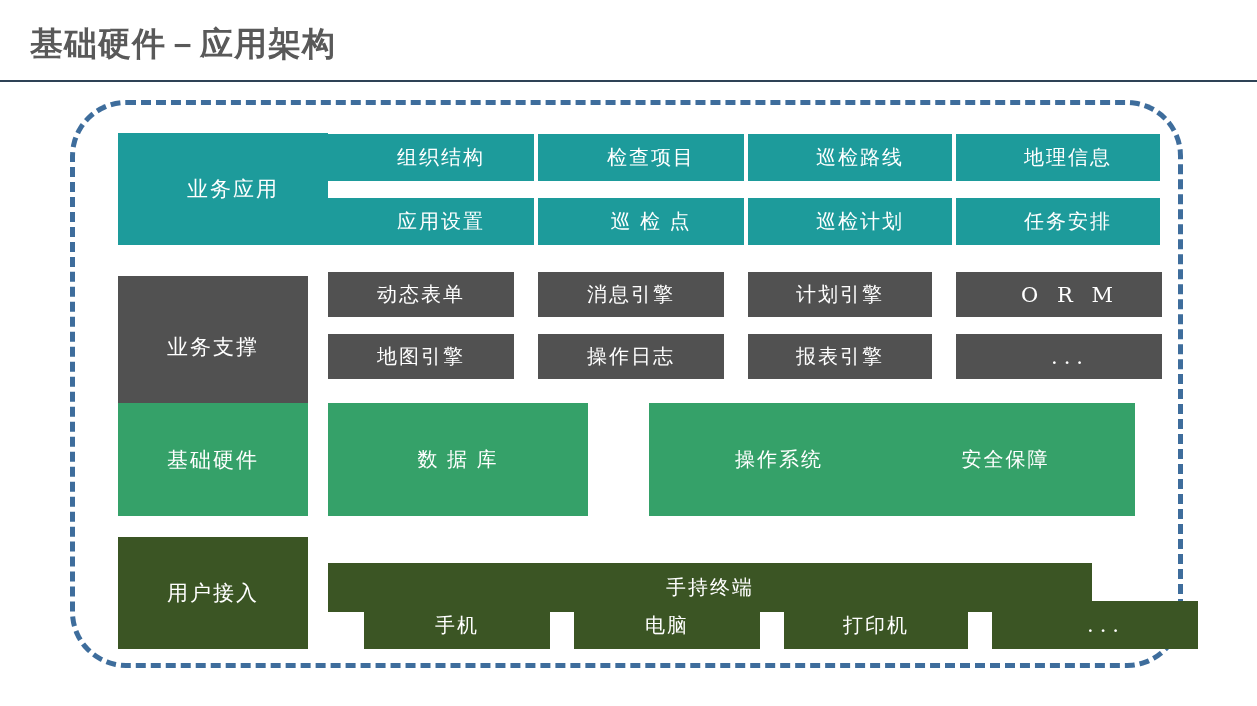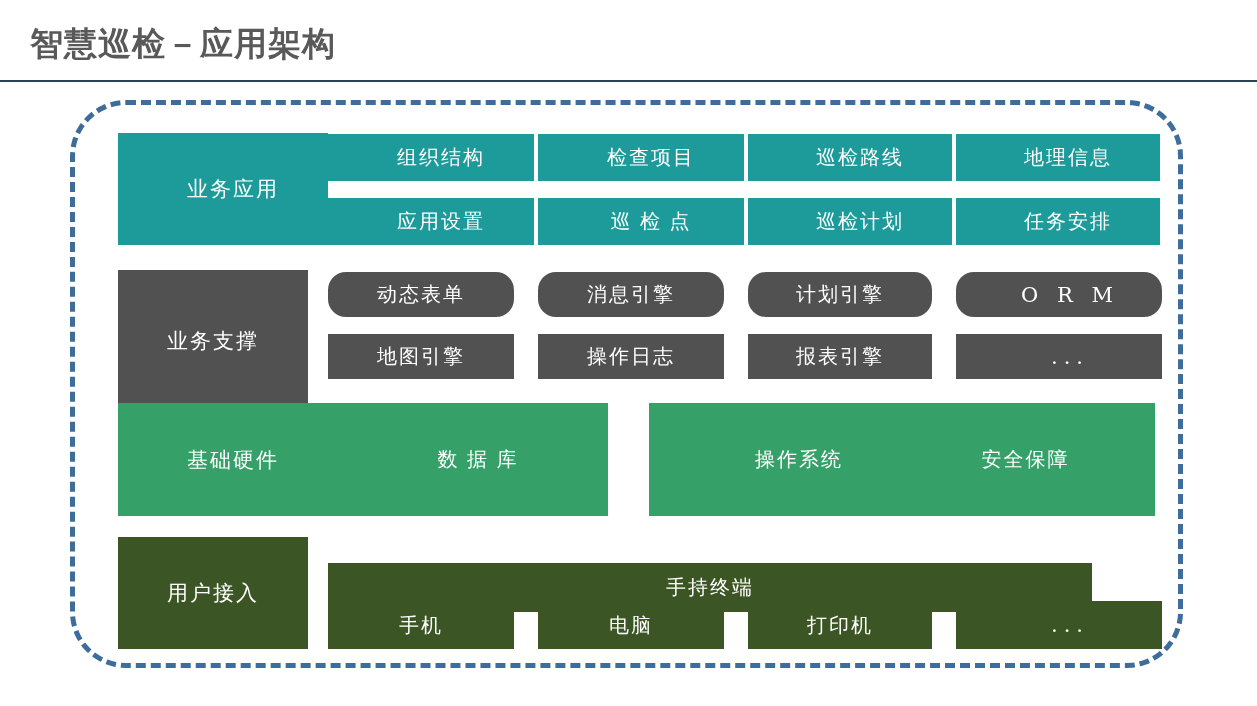--- a/index.html
+++ b/index.html
@@ -15,48 +15,48 @@
   .frame{
     position:absolute;left:70px;top:100px;width:1113px;height:568px;box-sizing:border-box;
     border:5px dashed var(--frame-border,#3E6D9C);border-radius:56px;
   }
   .box{
     position:absolute;display:flex;align-items:center;justify-content:center;
     color:#ffffff;font-size:20px;letter-spacing:2px;white-space:pre;
   }
   .bg-apps{background:var(--apps,#1D9B9B);padding-left:20px;}
   .bg-support{background:var(--support,#515151);}
-  .bg-hardware{background:var(--hardware,#35A169);padding-left:20px;}
+  .bg-hardware{background:var(--hardware,#35A169);}
   .bg-access{background:var(--access,#3B5524);}
   .lbl{left:118px;width:190px;font-size:21px;}
   .lbl-apps{top:133px;height:112px;}
-  .lbl-support{top:270px;height:142px;}
+  .lbl-support{top:276px;height:142px;}
   .lbl-hardware{top:403px;height:113px;}
   .lbl-access{top:537px;height:112px;}
   .c1{left:328px;width:186px;}
   .c2{left:538px;width:186px;}
   .c3{left:748px;width:184px;}
   .c4{left:956px;width:184px;}
   .r1a{top:134px;height:47px;}
   .r1b{top:198px;height:47px;}
-  .r2a{top:272px;height:45px;border-radius:18px;}
+  .r2a{top:272px;height:45px;}
   .r2b{top:334px;height:45px;}
   .r3{top:403px;height:113px;}
   .h1{left:328px;width:260px;}
   .h2{left:602px;width:260px;margin-left:47px;}
   .h3{left:876px;width:259px;text-align:right;}
   .wide{left:328px;top:563px;width:764px;height:49px;}
-  .r4b{top:601px;height:48px;}
+  .r4b{top:601px;height:48px;margin-left:36px;}
   .serif{font-family:"DejaVu Serif",serif;font-size:21px;letter-spacing:6px;padding-left:22px;}
 </style>
 </head>
 <body>
 
 <div>
-  <div class="title">智慧巡检－应用架构</div>
+  <div class="title">基础硬件－应用架构</div>
   <div class="divider"></div>
   <div class="frame"></div>
 
   <div class="box bg-apps lbl lbl-apps">业务应用</div>
   <div class="box bg-apps c1 r1a">组织结构</div>
   <div class="box bg-apps c2 r1a">检查项目</div>
   <div class="box bg-apps c3 r1a">巡检路线</div>
   <div class="box bg-apps c4 r1a">地理信息</div>
   <div class="box bg-apps c1 r1b">应用设置</div>
   <div class="box bg-apps c2 r1b">巡 检 点</div>

